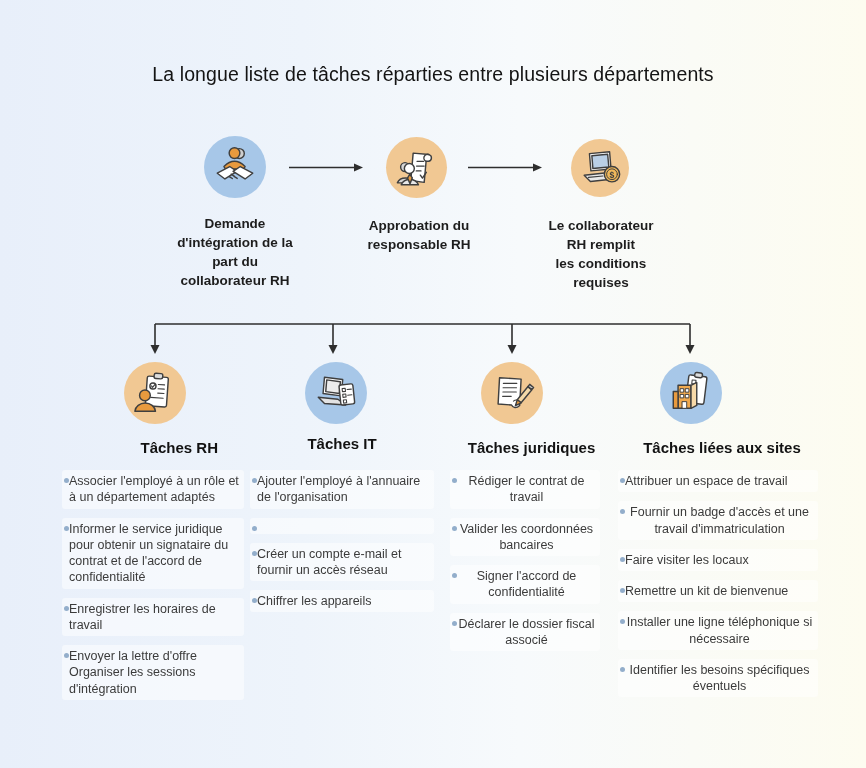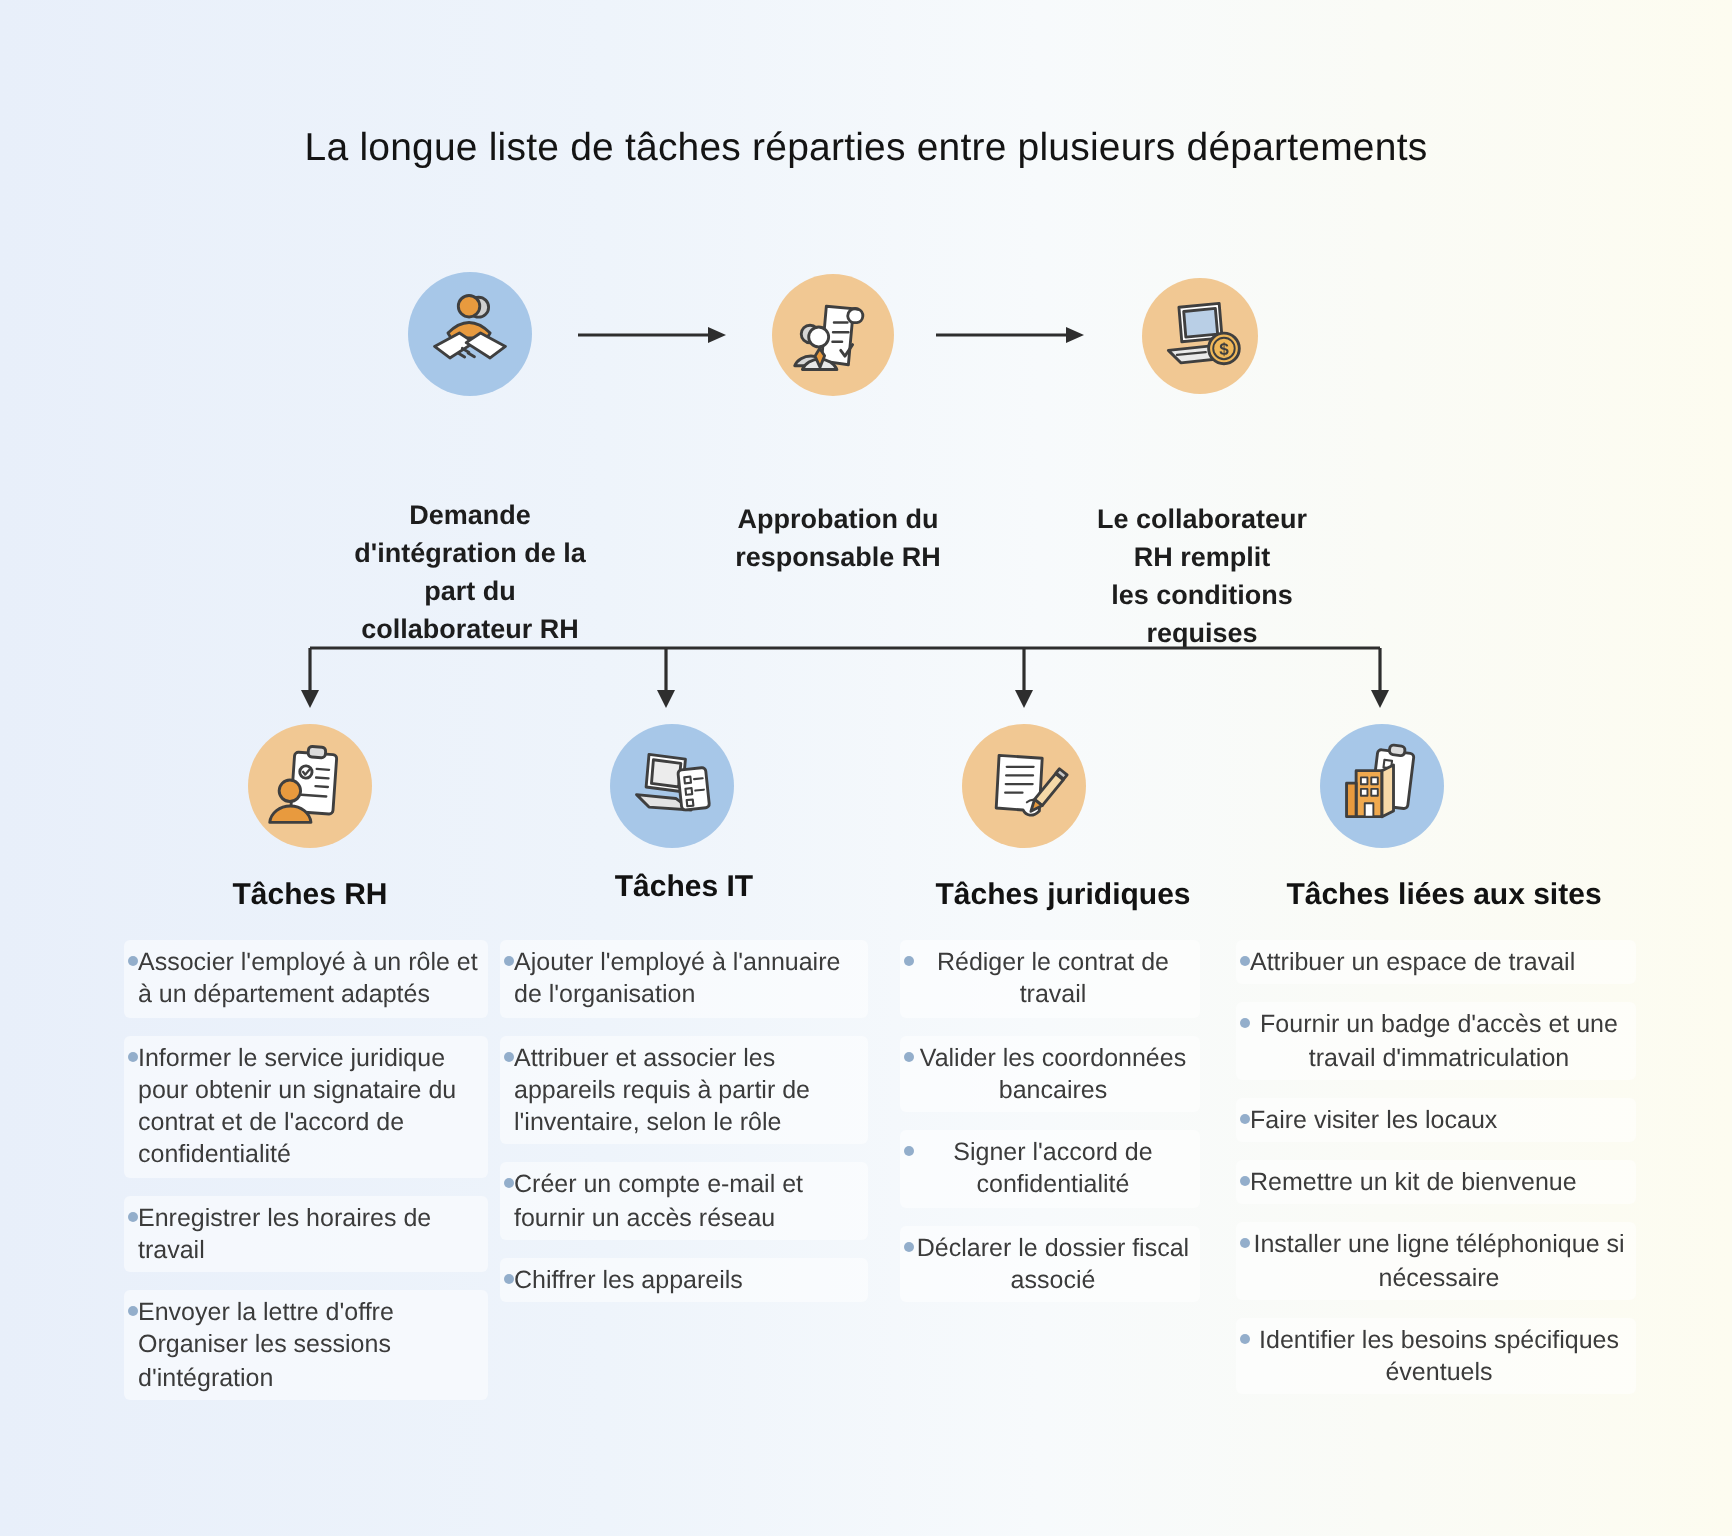--- a/index.html
+++ b/index.html
@@ -11,21 +11,21 @@
   .page-title{
     position:absolute;left:0;right:0;top:49px;margin:14px;
     text-align:center;font-size:19.5px;font-weight:normal;color:#141414;letter-spacing:.1px;
   }
   .circle{position:absolute;border-radius:50%;display:flex;align-items:center;justify-content:center;}
   .circle.blue{background:#a7c7e8;}
   .circle.tan{background:#f1c893;}
   .circle svg{display:block;}
   .flow-label{
     position:absolute;text-align:center;font-weight:bold;font-size:13.5px;line-height:1.42;
-    color:#1d1d1d;white-space:pre-line;margin-top:34px;
+    color:#1d1d1d;white-space:pre-line;
   }
   .arrow-svg,.tree-svg{position:absolute;overflow:visible;}
   .col-header{
     position:absolute;text-align:center;font-weight:bold;font-size:15px;color:#121212;margin:0;
   }
   .task-list{position:absolute;list-style:none;margin:0;padding:0;}
   .task-list li{
     display:flex;align-items:flex-start;gap:0;margin-bottom:9px;
     background:rgba(255,255,255,0.5);border-radius:3px;padding:3px 4px 3px 2px;
   }
@@ -180,21 +180,21 @@
         <rect x="5.5" y="22.5" width="5" height="17.5" fill="#e89a3e"></rect>
         <rect x="13" y="19.5" width="3.4" height="3.6" fill="#ffffff" stroke-width="1"></rect>
         <rect x="18.4" y="19.5" width="3.4" height="3.6" fill="#ffffff" stroke-width="1"></rect>
         <rect x="13" y="25.5" width="3.4" height="3.6" fill="#ffffff" stroke-width="1"></rect>
         <rect x="18.4" y="25.5" width="3.4" height="3.6" fill="#ffffff" stroke-width="1"></rect>
         <rect x="15" y="33" width="4.5" height="7" fill="#ffffff" stroke-width="1"></rect>
       </g>
     </svg>
   </div>
 
-  <h2 class="col-header" style="left:75px;top:439px;width:160px;">Tâches RH</h2>
+  <h2 class="col-header" style="left:58px;top:439px;width:160px;text-align:right;">Tâches RH</h2>
   <h2 class="col-header" style="left:262px;top:435px;width:160px;">Tâches IT</h2>
   <h2 class="col-header" style="left:444px;top:439px;width:175px;">Tâches juridiques</h2>
   <h2 class="col-header" style="left:622px;top:439px;width:200px;">Tâches liées aux sites</h2>
 
   <ul class="task-list" style="left:62px;top:470px;width:182px;">
     <li>
         <span class="dot"></span>
         <span class="task-text">Associer l'employé à un rôle et à un département adaptés</span>
       </li>
     <li>
@@ -211,21 +211,20 @@
       </li>
   </ul>
 
   <ul class="task-list" style="left:250px;top:470px;width:184px;">
     <li>
         <span class="dot"></span>
         <span class="task-text">Ajouter l'employé à l'annuaire de l'organisation</span>
       </li>
     <li>
         <span class="dot"></span>
-        <span class="task-text">Attribuer et associer les appareils requis à partir de l'inventaire, selon le rôle</span>
       </li>
     <li>
         <span class="dot"></span>
         <span class="task-text">Créer un compte e-mail et fournir un accès réseau</span>
       </li>
     <li>
         <span class="dot"></span>
         <span class="task-text">Chiffrer les appareils</span>
       </li>
   </ul>

